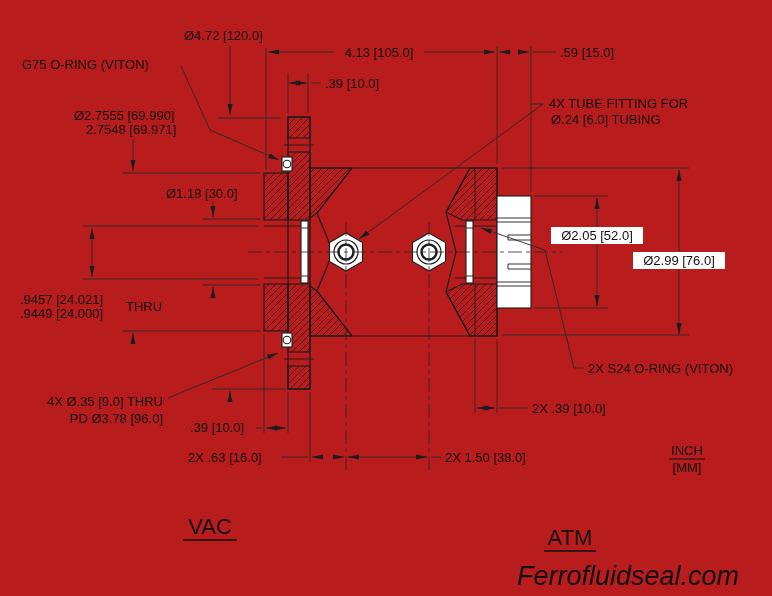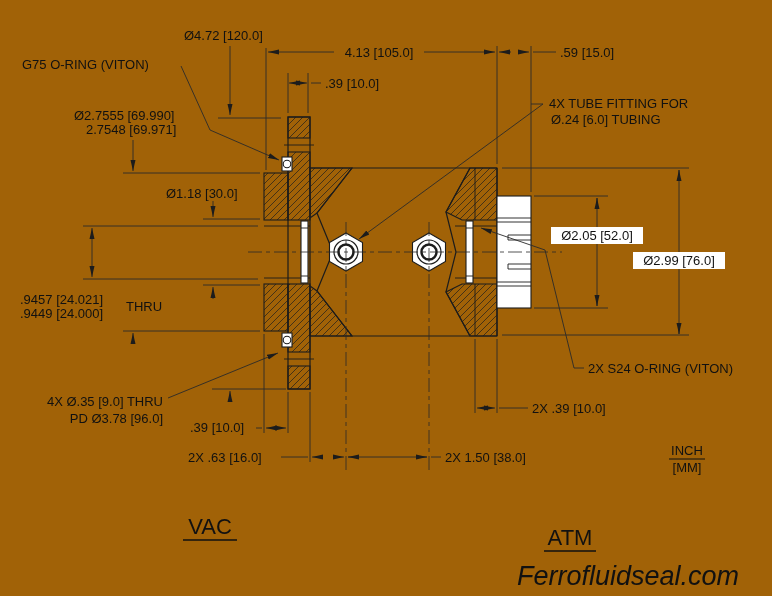--- a/index.html
+++ b/index.html
@@ -1,16 +1,16 @@
 <!DOCTYPE html>
 <html><head>
 <meta charset="utf-8">
 <style>
   html,body{margin:0;padding:0;background:#ffffff;}
-  .frame{position:relative;width:772px;height:596px;background:#a16207;overflow:hidden;
+  .frame{position:relative;width:772px;height:596px;background:#b91c1c;overflow:hidden;
          font-family:"Liberation Sans", sans-serif;}
   svg{position:absolute;left:0;top:0;}
   text{fill:#111111;font-family:"Liberation Sans", sans-serif;font-size:13px;}
   .big{font-size:22px;}
   .brand{font-size:27px;font-style:italic;}
   .outline{stroke:#1c1c1c;stroke-width:1.2;fill:none;}
   .thin{stroke:#1c1c1c;stroke-width:0.9;fill:none;}
   .dim{stroke:#2a2a2a;stroke-width:0.9;fill:none;}
   .cl{stroke:#2a2a2a;stroke-width:0.8;fill:none;stroke-dasharray:14 4 4 4;}
   .hatchfill{fill:url(#hatch);stroke:#1c1c1c;stroke-width:1.1;}

